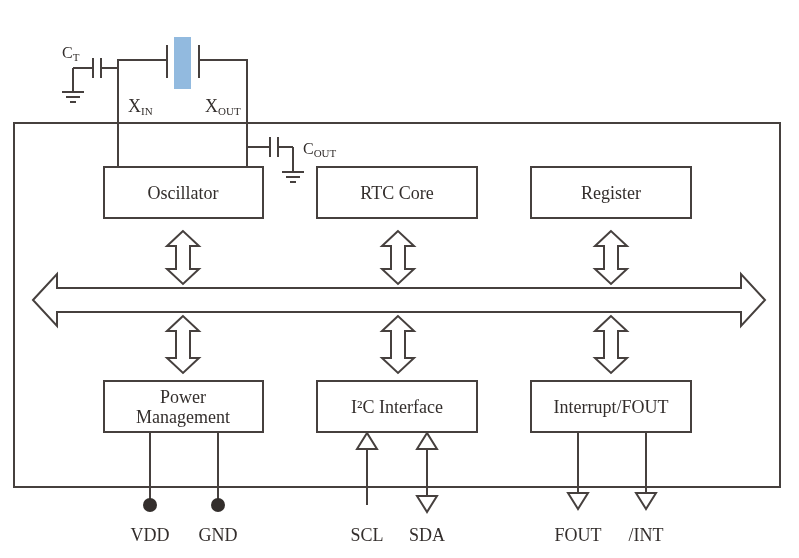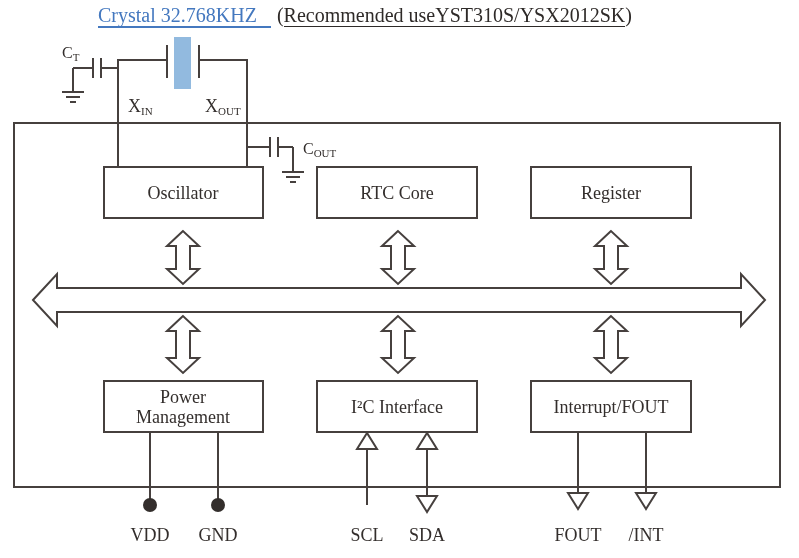--- a/index.html
+++ b/index.html
@@ -47,23 +47,20 @@
   .arrow      { stroke: #46403e; stroke-width: 2; fill: #ffffff; stroke-linejoin: miter; }
   .tri        { stroke: #46403e; stroke-width: 2; fill: #ffffff; stroke-linejoin: miter; }
   .dot        { fill: #332e2c; }
 </style>
 </head>
 <body>
 
 <div class="stage">
 
   
-  <div class="header">
-    <span class="crystal-link">Crystal 32.768KHZ</span><span>(</span><span class="recommend-underline">Recommended useYST310S/YSX2012SK</span><span>)</span>
-  </div>
 
   <svg width="799" height="558" viewBox="0 0 799 558">
 
     <rect x="14" y="123" width="766" height="364" class="box"></rect>
 
     <g>
 
       <line x1="118" y1="60" x2="118" y2="167" class="wire"></line>
       <line x1="247" y1="60" x2="247" y2="167" class="wire"></line>
 

